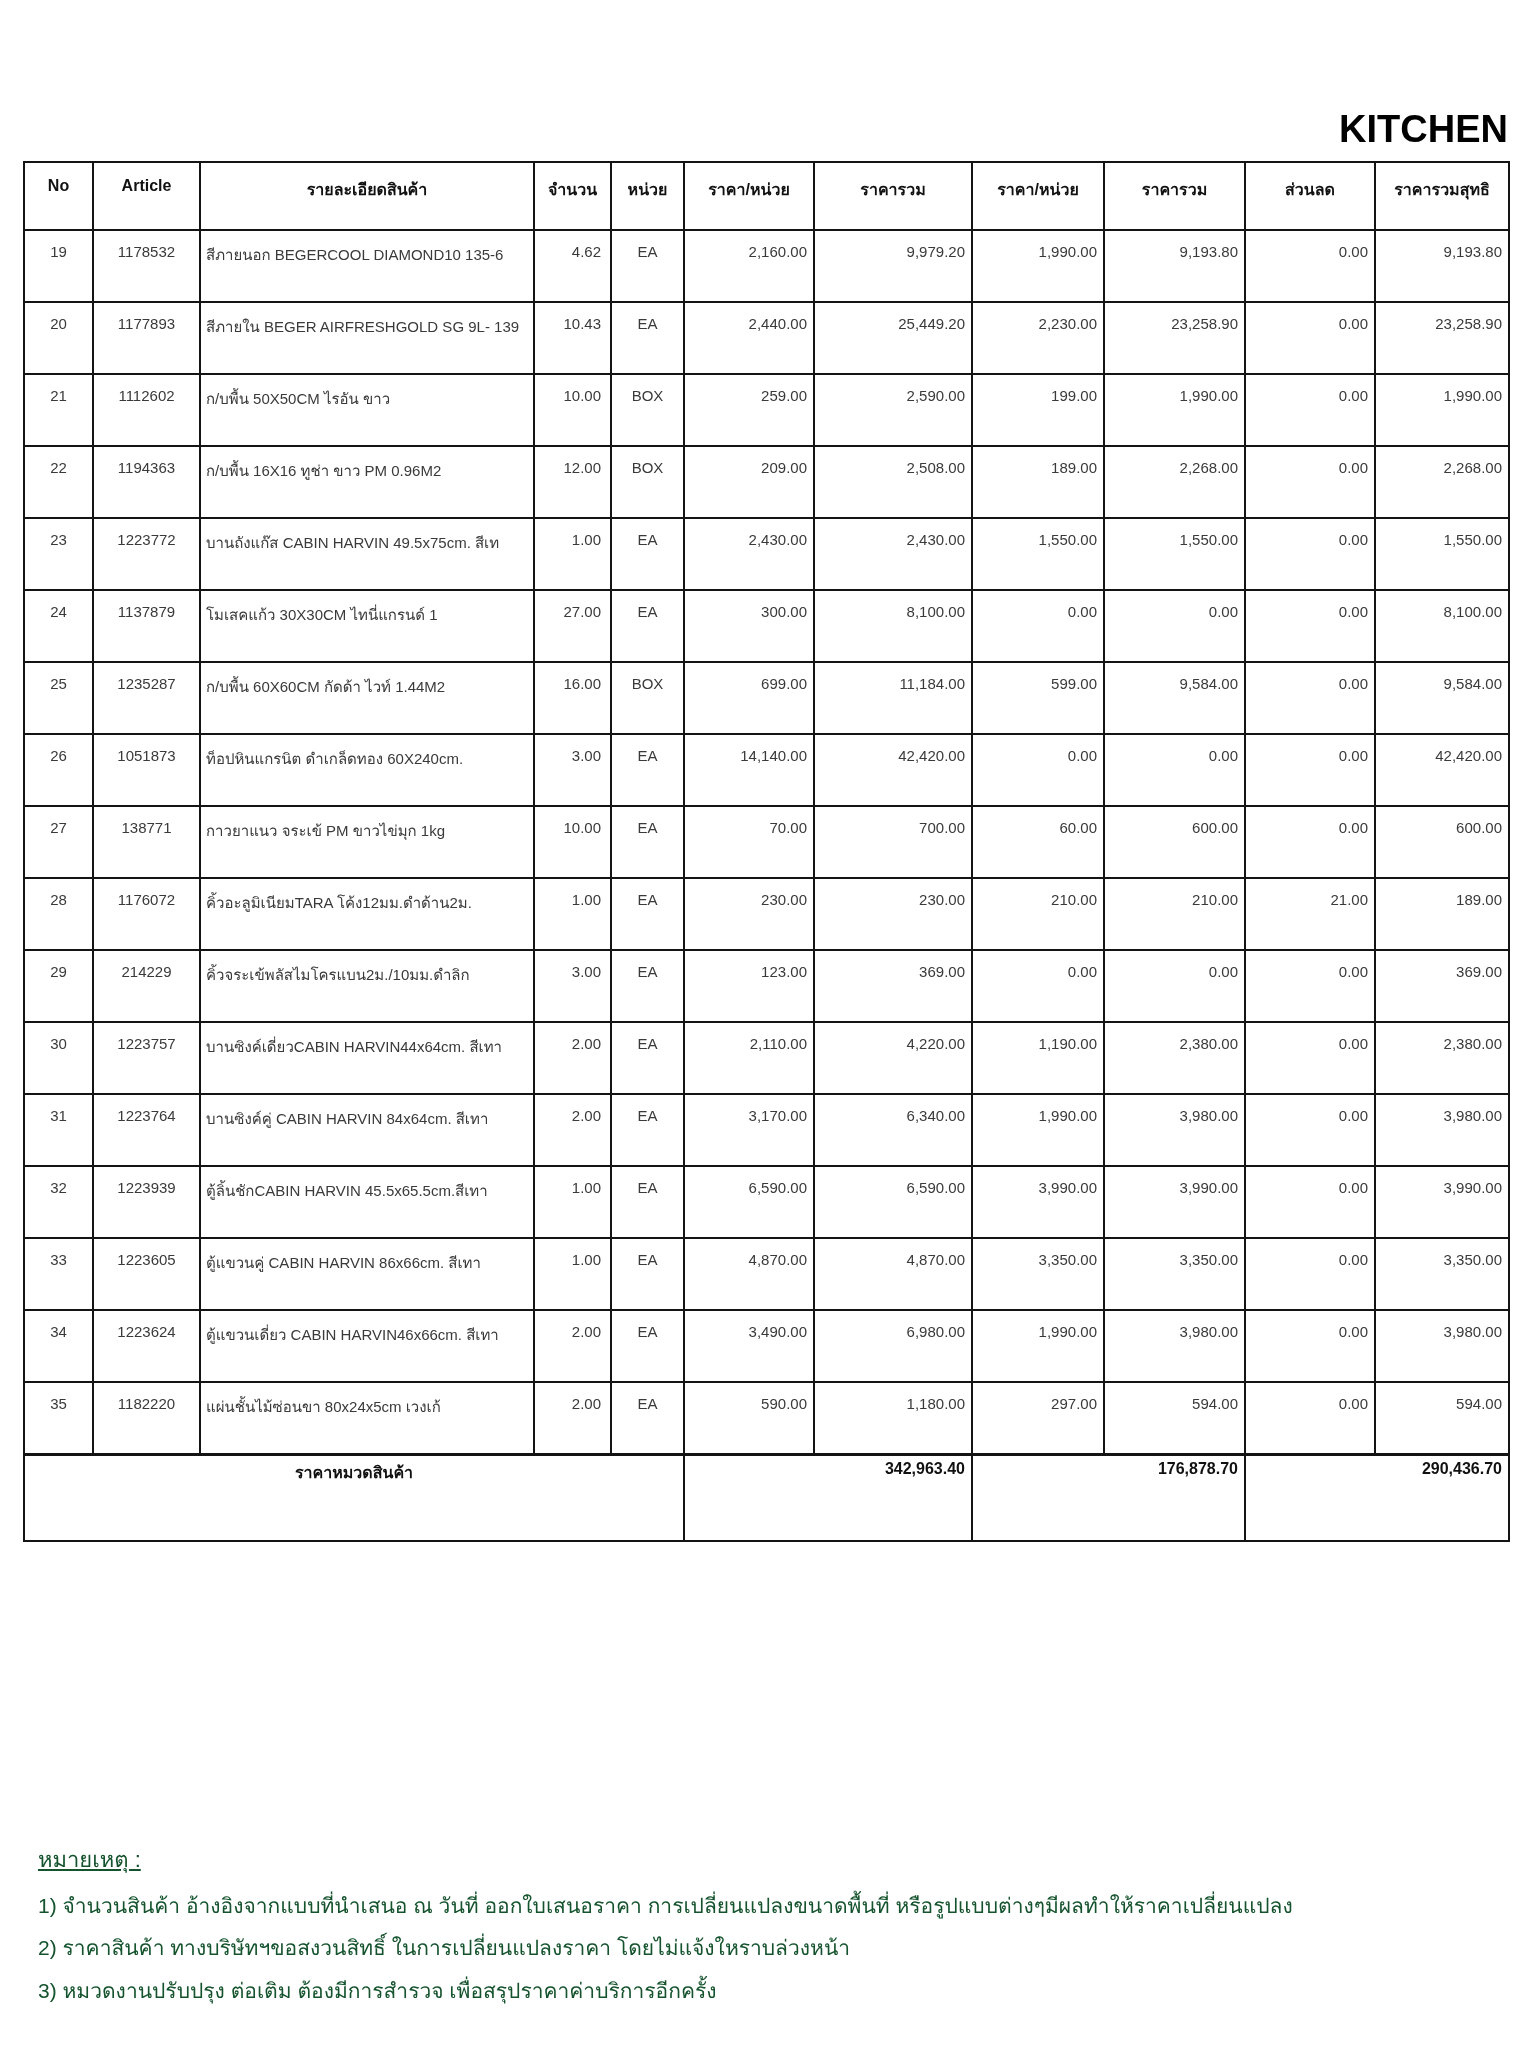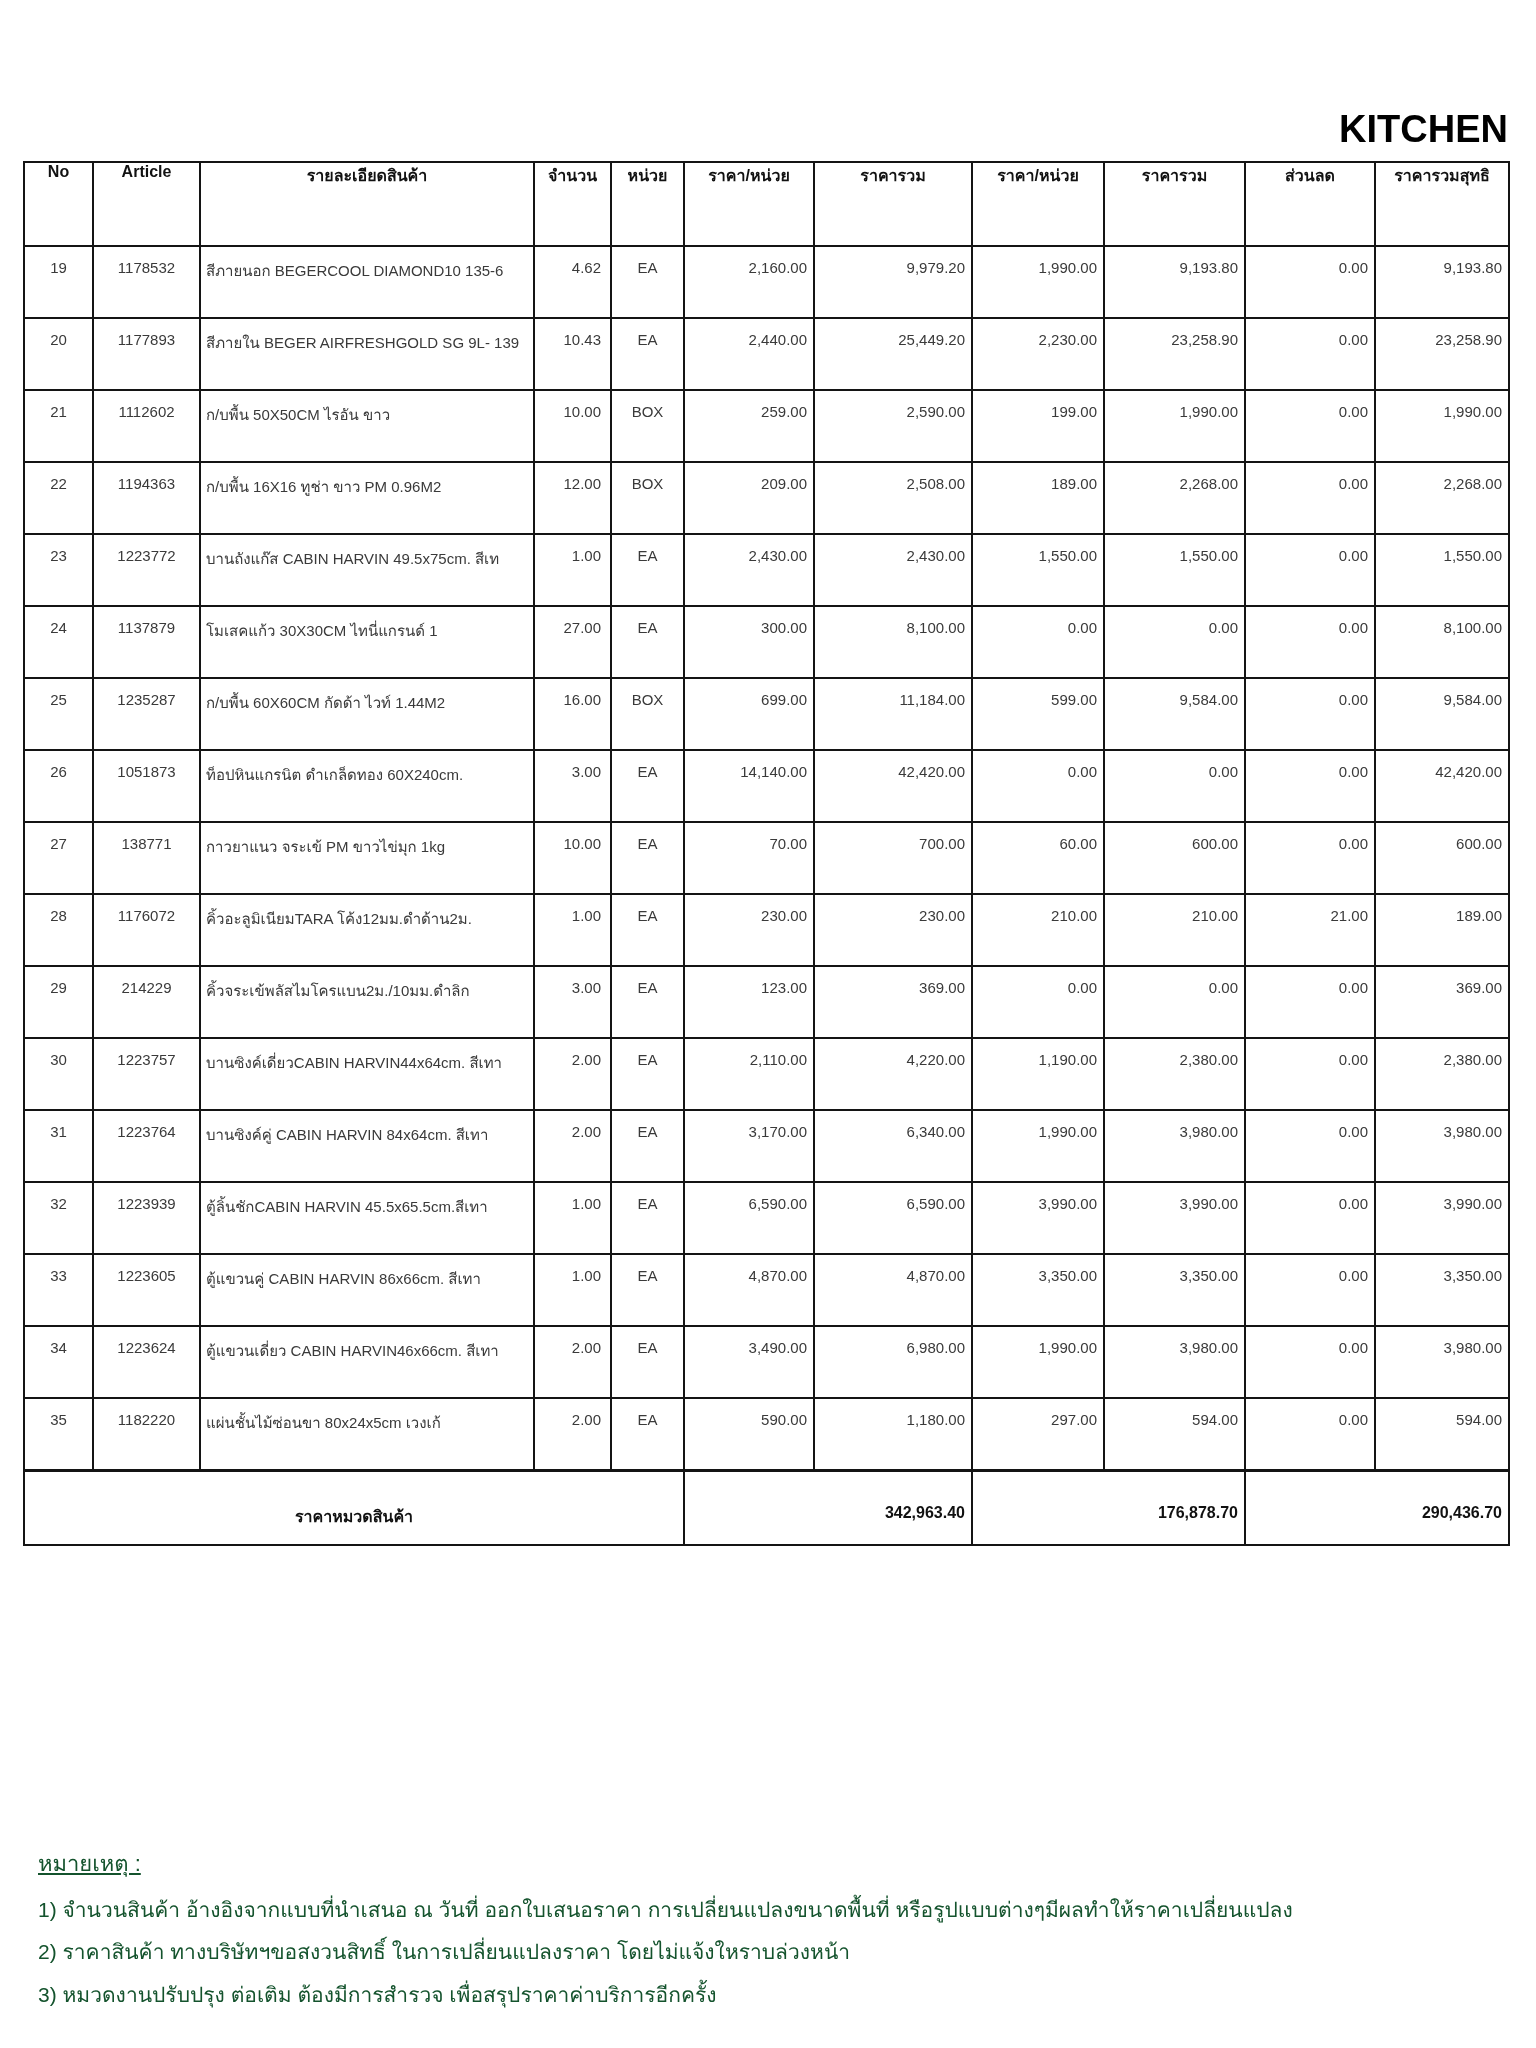--- a/index.html
+++ b/index.html
@@ -35,40 +35,41 @@
   }
   table.quote th, table.quote td {
     border: 2px solid #141414;
     vertical-align: top;
     font-size: 15px;
     color: #3a3a3a;
     overflow: hidden;
     white-space: nowrap;
   }
   table.quote thead th {
-    height: 84px;
+    height: 68px;
+    padding-top: 14px;
     text-align: center;
     font-weight: bold;
     font-size: 16px;
     color: #111;
   }
   table.quote tbody td { height: 72px; padding-top: 12px; }
   td.c-no   { text-align: center; }
   td.c-article { text-align: center; }
   td.c-desc { text-align: left; padding-left: 5px; padding-right: 2px; padding-top: 9px; }
   td.c-qty  { text-align: right; padding-right: 9px; }
   td.c-unit { text-align: center; }
   td.c-money { text-align: right; padding-right: 6px; }
   tr.summary-row td {
-    height: 75px;
+    height: 87px;
     border-top: 3px solid #141414;
     font-weight: bold;
     font-size: 16px;
     color: #111;
-    padding-top: 32px;
+    padding-top: 4px;
   }
   td.s-label { text-align: center; }
   td.s-money { text-align: right; padding-right: 6px; }
   .notes {
     margin-top: 300px;
     padding-left: 15px;
     font-size: 21px;
     color: #14532d;
   }
   .notes-heading {

